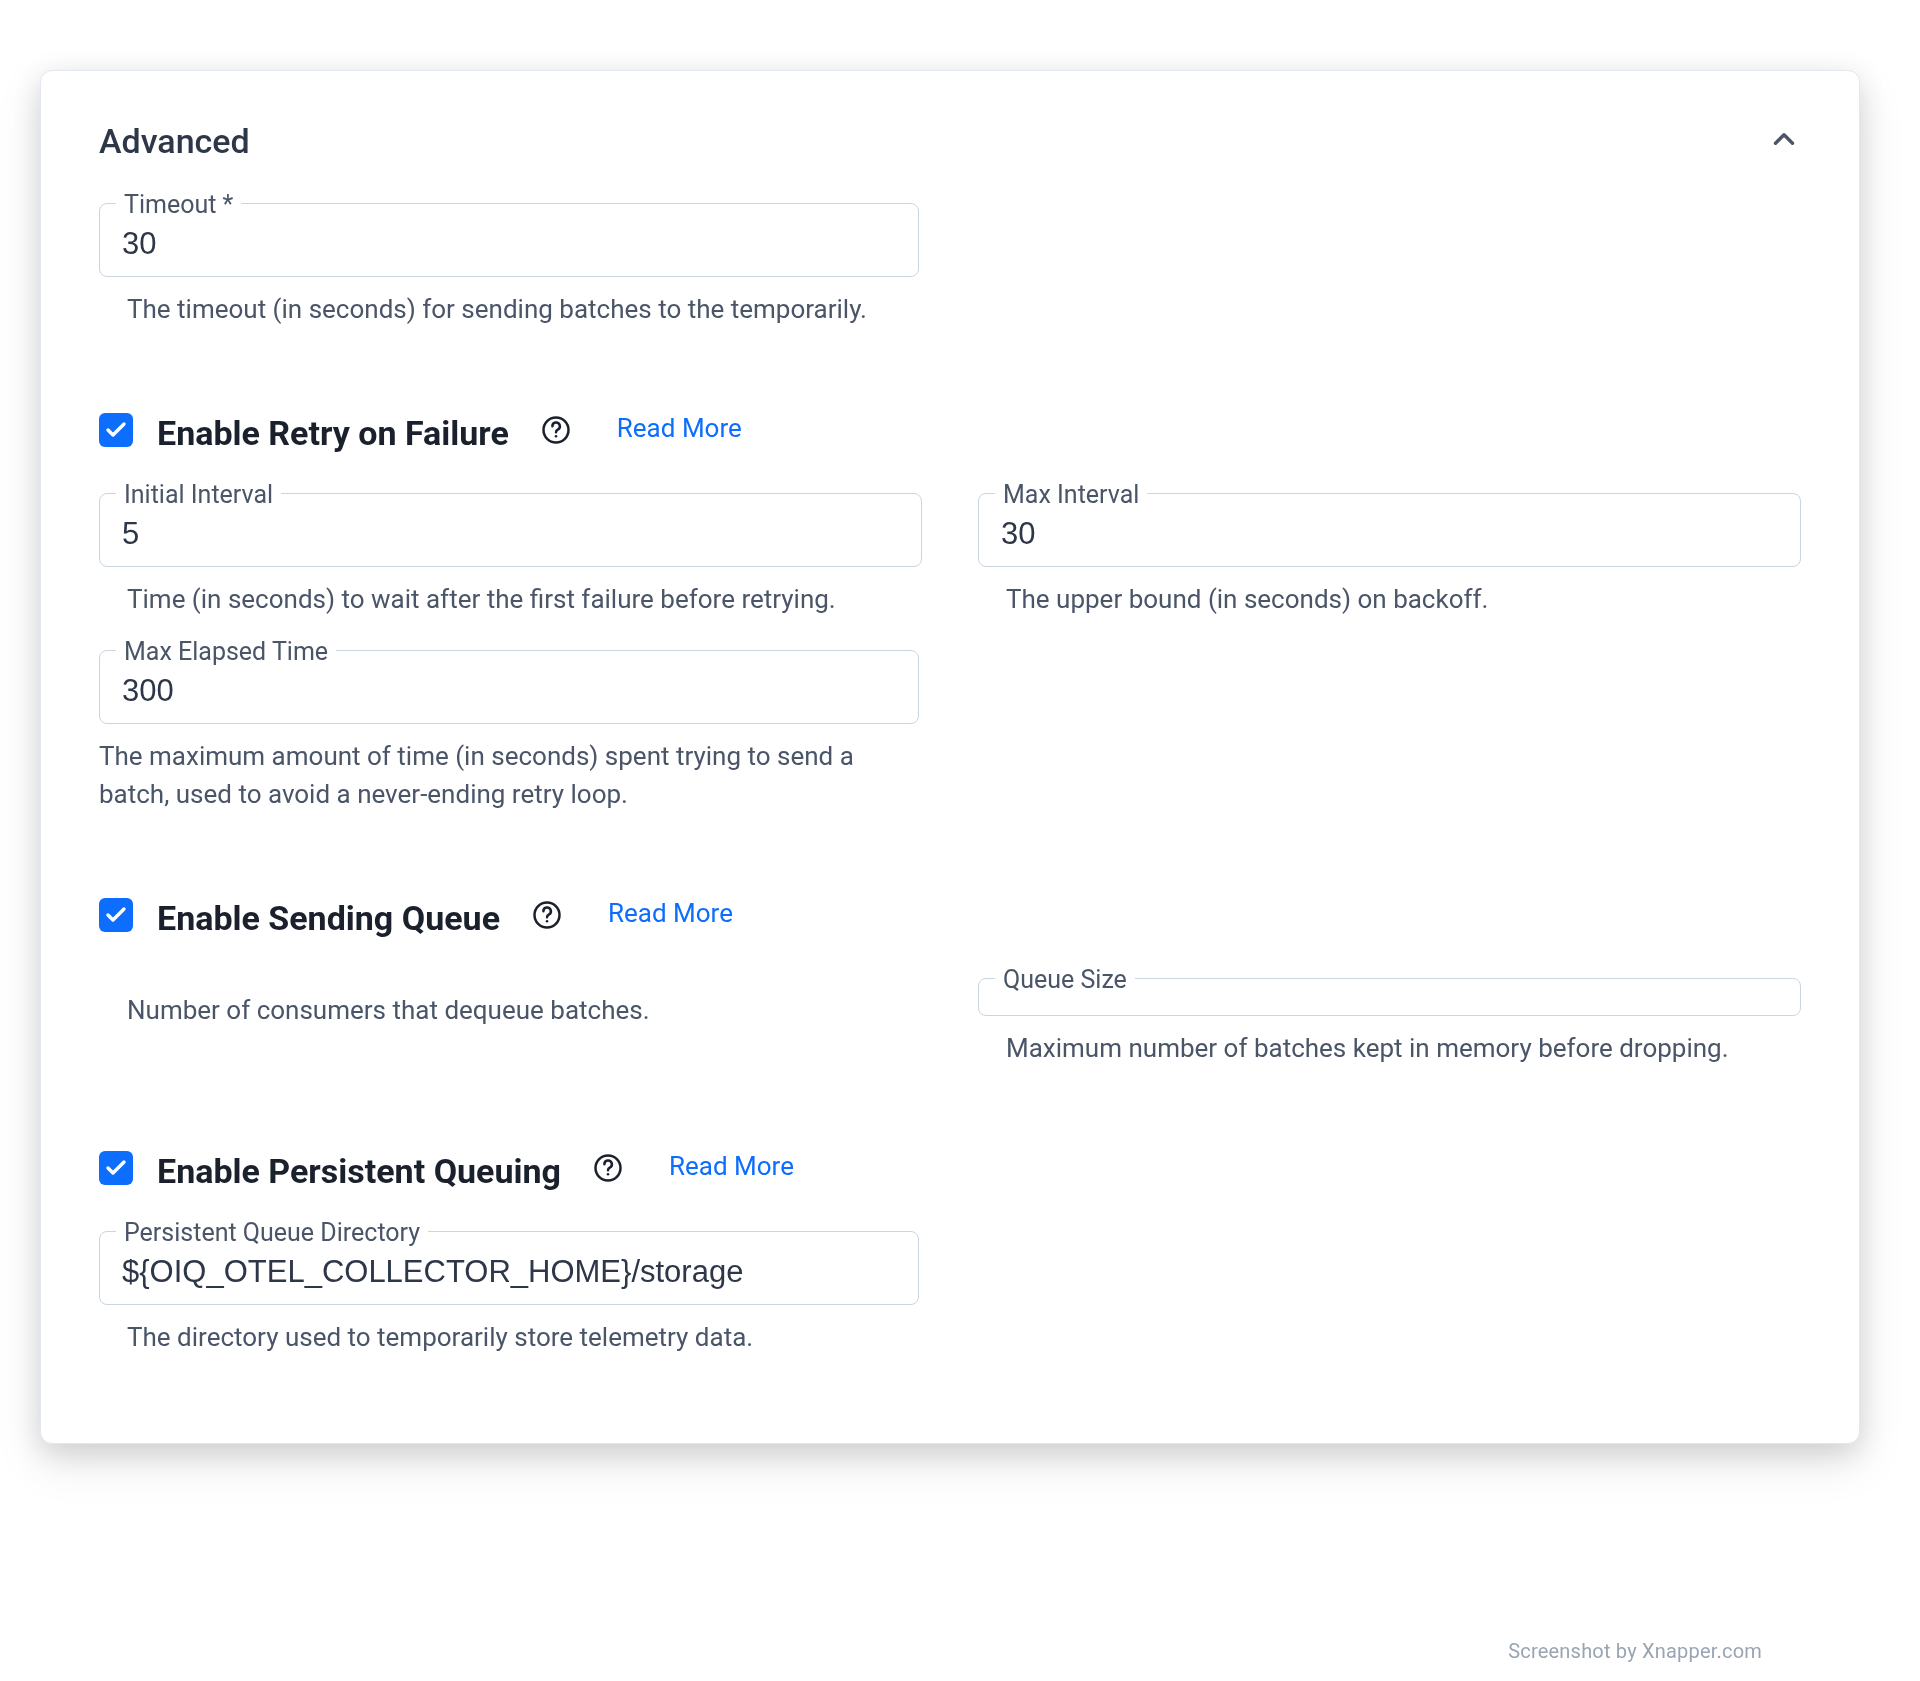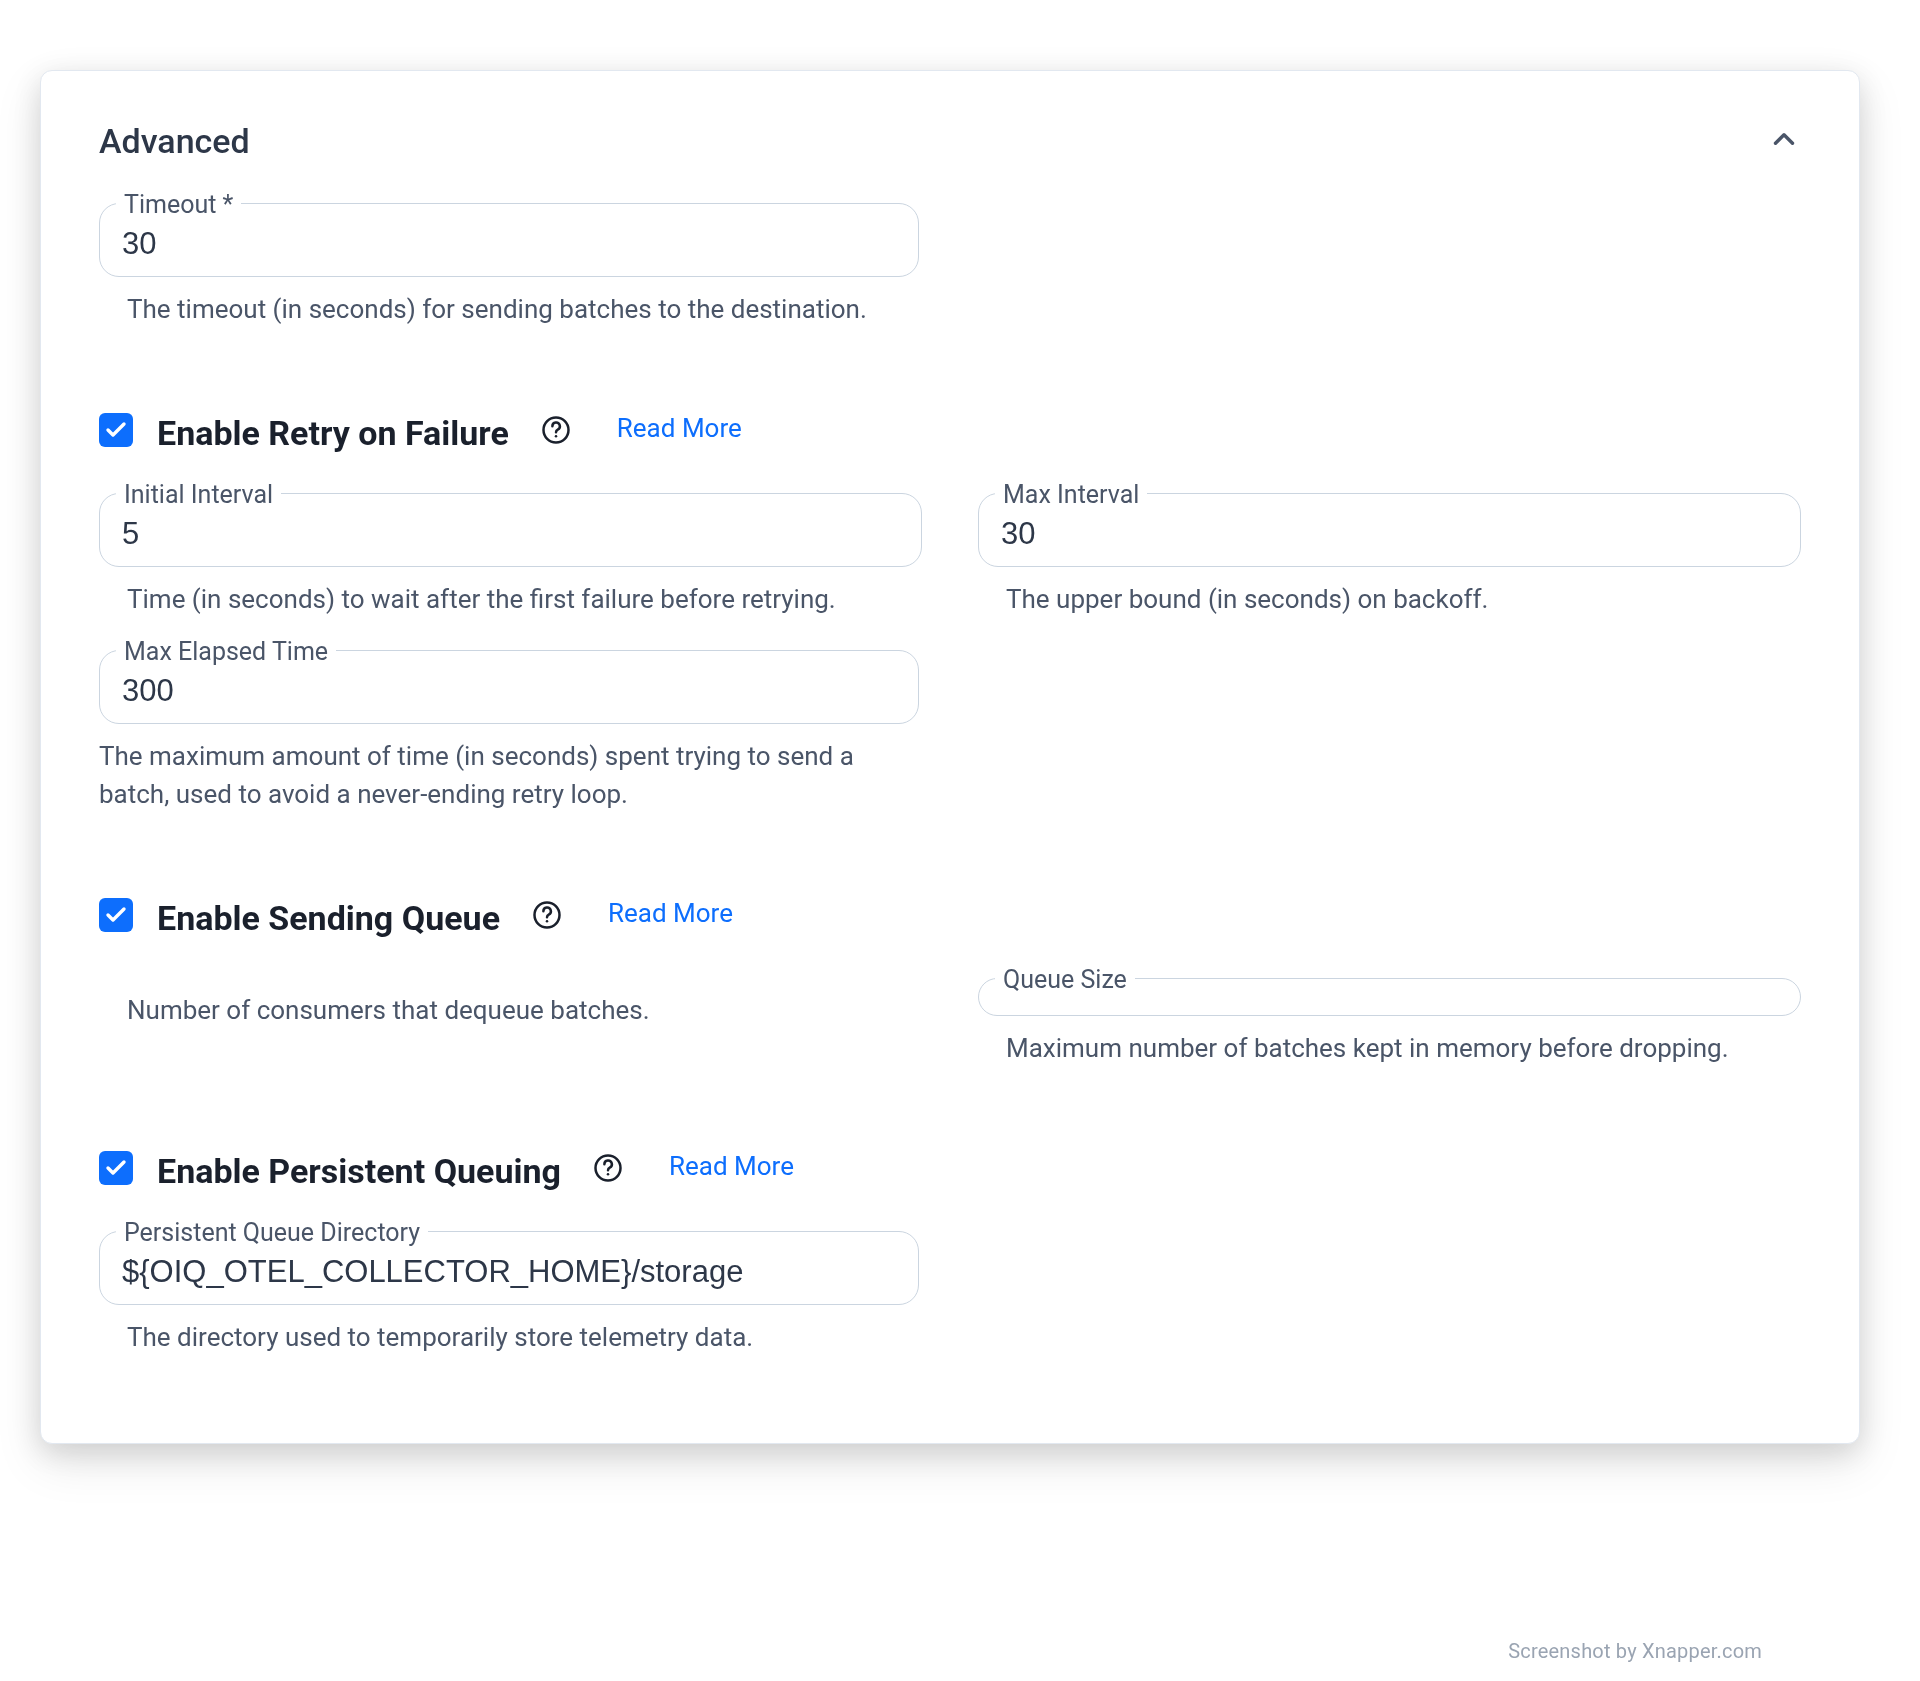--- a/index.html
+++ b/index.html
@@ -42,21 +42,21 @@
   .field-row {
     display: flex;
     gap: 56px;
     margin-bottom: 24px;
   }
   .field-wrap { flex: 0 0 820px; max-width: 820px; }
 
   .outlined {
     position: relative;
     border: 1px solid #cbd5e0;
-    border-radius: 20px;
+    border-radius: 8px;
     padding: 22px 22px 14px 22px;
   }
   .outlined .floating-label {
     position: absolute;
     top: -14px;
     left: 16px;
     background: #ffffff;
     padding: 0 8px;
     font-size: 25px;
     color: #4a5568;
@@ -143,21 +143,21 @@
           </svg>
       </span>
     </div>
 
     <div class="field-row">
       <div class="field-wrap">
         <div class="outlined">
           <span class="floating-label">Timeout *</span>
           <input type="text" value="30" style="">
         </div>
-        <div class="helper">The timeout (in seconds) for sending batches to the destination.</div>
+        <div class="helper">The timeout (in seconds) for sending batches to the temporarily.</div>
       </div>
     </div>
 
     <div class="feature-row">
       <span class="checkbox">
         <svg viewBox="0 0 24 24" fill="none" stroke="currentColor" stroke-width="3.4" stroke-linecap="round" stroke-linejoin="round">
             <polyline points="20 6 9 17 4 12"></polyline>
           </svg>
       </span>
       <span class="feature-label">Enable Retry on Failure</span>

